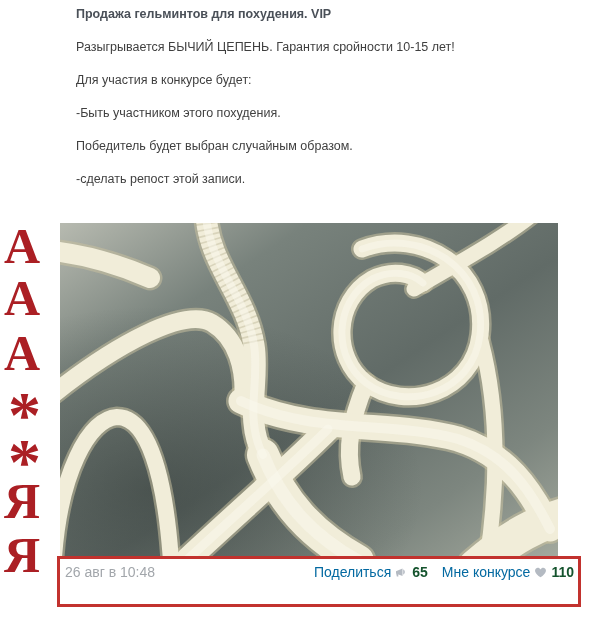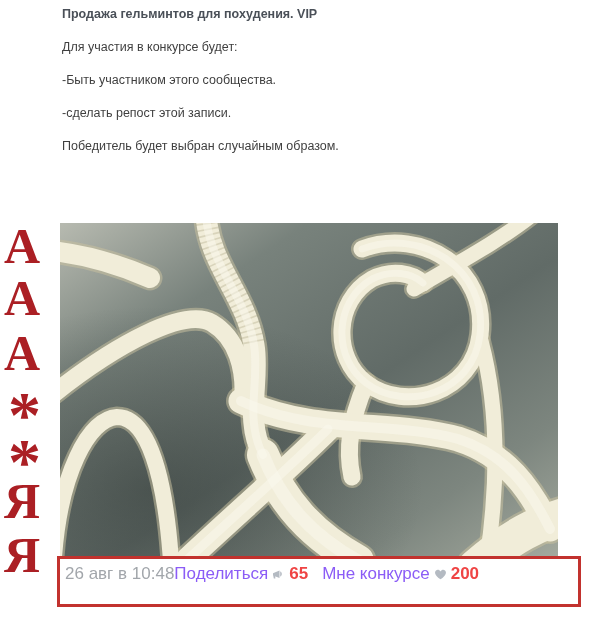--- a/index.html
+++ b/index.html
@@ -2,62 +2,63 @@
 <html><head>
 <meta charset="utf-8">
 <style>
   html,body{margin:0;padding:0;}
   body{
     width:600px;height:620px;position:relative;background:#ffffff;
     font-family:"Liberation Sans", sans-serif;color:#3f3f3f;overflow:hidden;
   }
   
   .post-text{position:absolute;left:62px;top:6px;width:470px;font-size:12.5px;line-height:16px;}
-  .post-text p{margin:0 0 17px 0;}
+  .post-text p{margin:0 0 17px 14px;}
   .post-title{font-weight:bold;color:#4a5058;text-decoration:none;cursor:pointer;}
   
   .decor-letter{
     position:absolute;left:4px;width:46px;text-align:left;
     font-family:"Liberation Serif", serif;font-weight:bold;
     font-size:50px;line-height:normal;user-select:none;
   }
   .decor-letter.ast{font-size:66px;}
   
   .photo{position:absolute;left:60px;top:223px;width:498px;height:333px;display:block;}
   .wshadow{fill:none;stroke:#c6bf9e;stroke-linecap:round;opacity:.55;}
   .wmain{fill:none;stroke:#f1edd9;stroke-linecap:round;}
   .whi{fill:none;stroke:#faf7ec;stroke-linecap:round;opacity:.55;}
   .wridge{fill:none;stroke:#9a9270;stroke-linecap:butt;opacity:.28;}
   
   .footer-box{
     position:absolute;left:57px;top:556px;width:518px;height:45px;
     background:#ffffff;border:3px solid #c2322e;
   }
   .footer-row{
-    display:flex;align-items:center;
-    padding:5px 4px 0 5px;font-size:17px;
+    display:flex;align-items:center;justify-content:space-between;
+    padding:5px 4px 0 5px;font-size:14px;
   }
   .post-date{color:#a2a6ab;text-decoration:none;cursor:pointer;}
   .actions{display:flex;align-items:center;gap:14px;}
   .action{display:flex;align-items:center;gap:4px;cursor:pointer;}
-  .action-label{color:#8b5cf6;}
-  .action-count{color:#ef4444;font-weight:bold;}
+  .action-label{color:#0369a1;}
+  .action-count{color:#14532d;font-weight:bold;}
   .action svg{display:block;}
 </style>
 </head>
 <body>
 
 <div class="post-text">
   <p>
     <span class="post-title">Продажа гельминтов для похудения. VIP</span><br>
   </p>
+  <p>Разыгрывается БЫЧИЙ ЦЕПЕНЬ. Гарантия сройности 10-15 лет!</p>
   <p>Для участия в конкурсе будет:</p>
-  <p>-Быть участником этого сообщества.</p>
+  <p>-Быть участником этого похудения.</p>
+  <p>Победитель будет выбран случайным образом.</p>
   <p>-сделать репост этой записи.</p>
-  <p>Победитель будет выбран случайным образом.</p>
 </div>
 
 <div class="decor-letter" style="top:217px;color:#ab1f24">А</div>
 <div class="decor-letter" style="top:269px;color:#ab1f24">А</div>
 <div class="decor-letter" style="top:324px;color:#ab1f24">А</div>
 <div class="decor-letter ast" style="top:377px;left:8px;color:#ab1f24">*</div>
 <div class="decor-letter ast" style="top:424px;left:8px;color:#ab1f24">*</div>
 <div class="decor-letter" style="top:472px;color:#ab1f24">Я</div>
 <div class="decor-letter" style="top:526px;color:#ab1f24">Я</div>
 
@@ -142,17 +143,17 @@
         </span>
         <span class="action-count">65</span>
       </div>
       <div class="action">
         <span class="action-label">Мне конкурсе</span>
         <span>
           <svg width="13" height="11" viewBox="0 0 13 11">
             <path d="M6.5 10.2 C0.6 6.4 0.2 2.9 2 1.4 C3.5 0.2 5.6 0.8 6.5 2.4 C7.4 0.8 9.5 0.2 11 1.4 C12.8 2.9 12.4 6.4 6.5 10.2 Z" fill="#b4bac2"></path>
           </svg>
         </span>
-        <span class="action-count">200</span>
+        <span class="action-count">110</span>
       </div>
     </div>
   </div>
 </div>
 
 </body></html>

